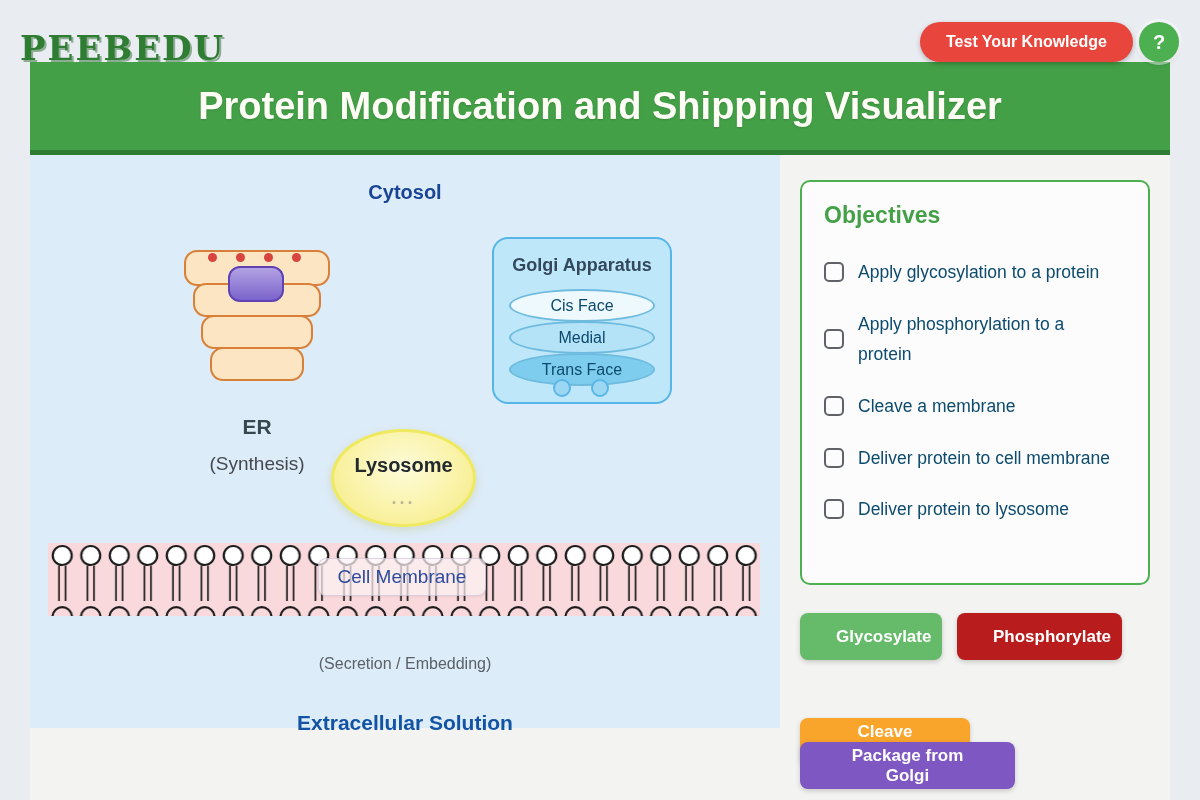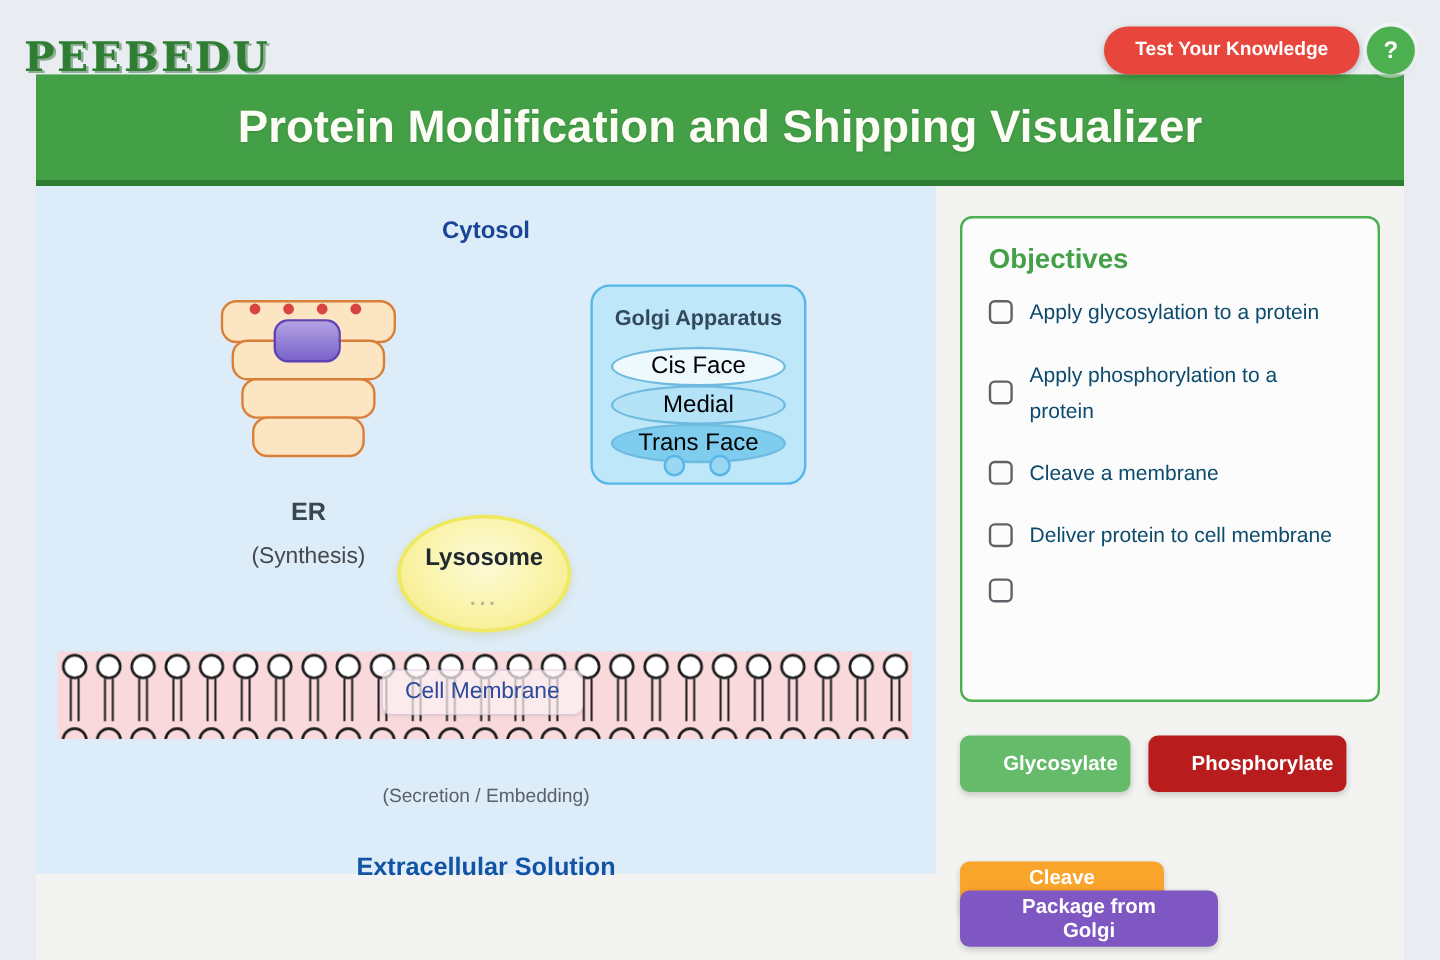--- a/index.html
+++ b/index.html
@@ -99,21 +99,21 @@
     background: #bfe7fa; border: 2.5px solid #55b6e7; border-radius: 16px;
   }
   .golgi-title {
     position: absolute; left: 0; top: 16px; width: 100%; text-align: center;
     color: #34485c; font-size: 18px; font-weight: bold;
   }
   .cisterna {
     position: absolute; left: 15px; width: 146px; height: 33px;
     border-radius: 50%; border: 2px solid #6fbbdf;
     display: flex; align-items: center; justify-content: center;
-    color: #000000; font-size: 20px;
+    color: #0c4a6e; font-size: 16px;
   }
   .cis    { top: 50px;  background: #eef9fe; z-index: 1; }
   .medial { top: 82px;  background: #b4e2f6; z-index: 2; }
   .trans  { top: 114px; background: #7ecdee; z-index: 3; }
   .vesicle {
     position: absolute; width: 18px; height: 18px; border-radius: 50%;
     background: #9bd7f3; border: 2px solid #58b7e6; top: 140px; z-index: 4;
   }
 
   
@@ -155,21 +155,21 @@
     color: #1253a3; font-size: 21px; font-weight: bold; margin-top: 28px;
   }
 
   
   .objectives {
     position: absolute; left: 800px; top: 180px; width: 350px; height: 405px;
     background: #fbfcfb; border: 2px solid #4caf50; border-radius: 10px;
     padding: 20px 22px;
   }
   .objectives h2 {
-    color: #43a047; font-size: 23px; font-weight: bold; margin-bottom: 16px;
+    color: #43a047; font-size: 23px; font-weight: bold; margin-bottom: 28px;
   }
   .obj-item {
     display: flex; align-items: center; gap: 14px; margin-bottom: 21px;
   }
   .checkbox {
     flex: 0 0 auto; width: 20px; height: 20px;
     border: 2px solid #5f6368; border-radius: 5px; background: #fbfcfb;
     cursor: pointer;
   }
   .obj-label {
@@ -269,19 +269,20 @@
   <div class="obj-item">
     <div class="checkbox"></div>
     <div class="obj-label">Cleave a membrane</div>
   </div>
   <div class="obj-item">
     <div class="checkbox"></div>
     <div class="obj-label">Deliver protein to cell membrane</div>
   </div>
   <div class="obj-item">
     <div class="checkbox"></div>
+    <div class="obj-label">Deliver protein to lysosome</div>
   </div>
 </div>
 
 <button class="action-btn btn-glycosylate">Glycosylate</button>
 <button class="action-btn btn-phosphorylate">Phosphorylate</button>
 <button class="action-btn btn-cleave">Cleave Protein</button>
 <button class="action-btn btn-package">Package from Golgi</button>
 
 </body></html>

